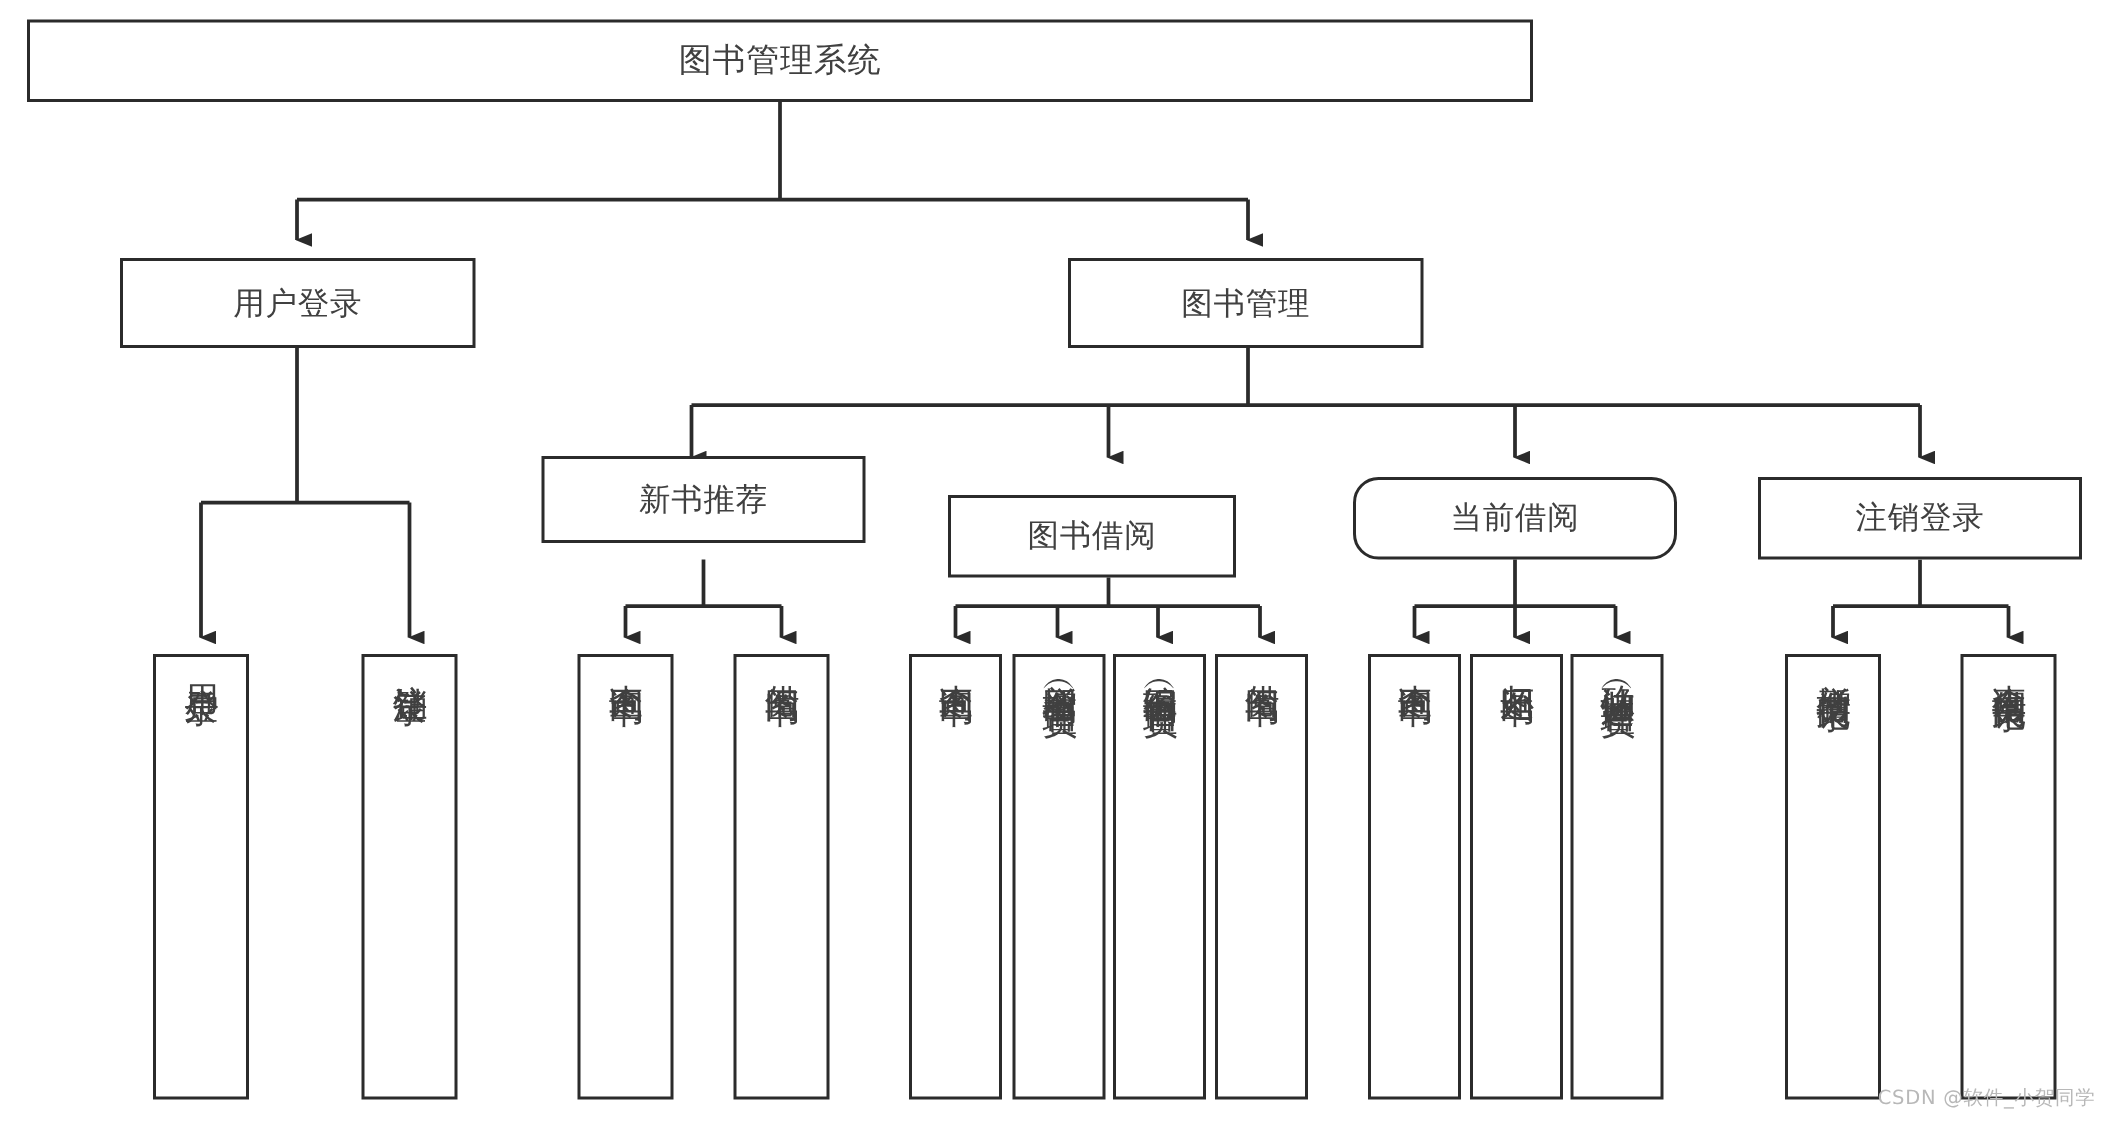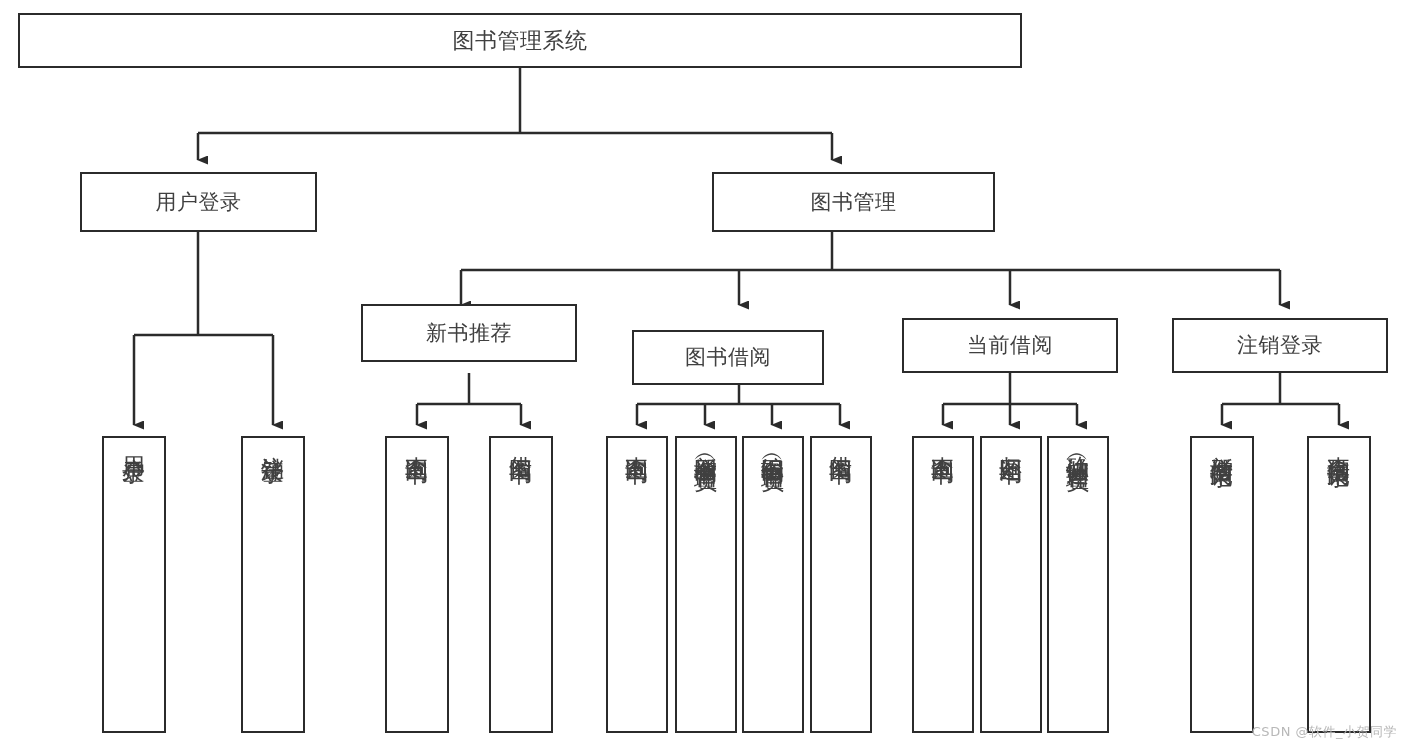--- a/index.html
+++ b/index.html
@@ -128,31 +128,31 @@
     </g>
   </svg>
 
   <div class="node horiz root" style="left:18px; top:13px; width:1004px; height:55px;justify-content:center;">
     <span class="lbl">图书管理系统</span>
   </div>
 
   <div class="node horiz" style="left:80px; top:172px; width:237px; height:60px;">
     <span class="lbl">用户登录</span>
   </div>
-  <div class="node horiz" style="left:712px; top:172px; width:283px; height:60px;">
+  <div class="node horiz" style="left:712px; top:172px; width:237px; height:60px;">
     <span class="lbl">图书管理</span>
   </div>
 
   <div class="node horiz" style="left:361px; top:304px; width:216px; height:58px;">
     <span class="lbl">新书推荐</span>
   </div>
   <div class="node horiz" style="left:632px; top:330px; width:192px; height:55px;">
     <span class="lbl">图书借阅</span>
   </div>
-  <div class="node horiz" style="left:902px; top:318px; width:216px; height:55px;">
+  <div class="node horiz" style="left:902px; top:318px; width:216px; height:55px;border-radius:17px;">
     <span class="lbl">当前借阅</span>
   </div>
   <div class="node horiz" style="left:1172px; top:318px; width:216px; height:55px;">
     <span class="lbl">注销登录</span>
   </div>
 
   <div class="node vert" style="left:102px; top:436px; width:64px; height:297px;">
     <span class="lbl">用户登录</span>
   </div>
   <div class="node vert" style="left:241px; top:436px; width:64px; height:297px;">

